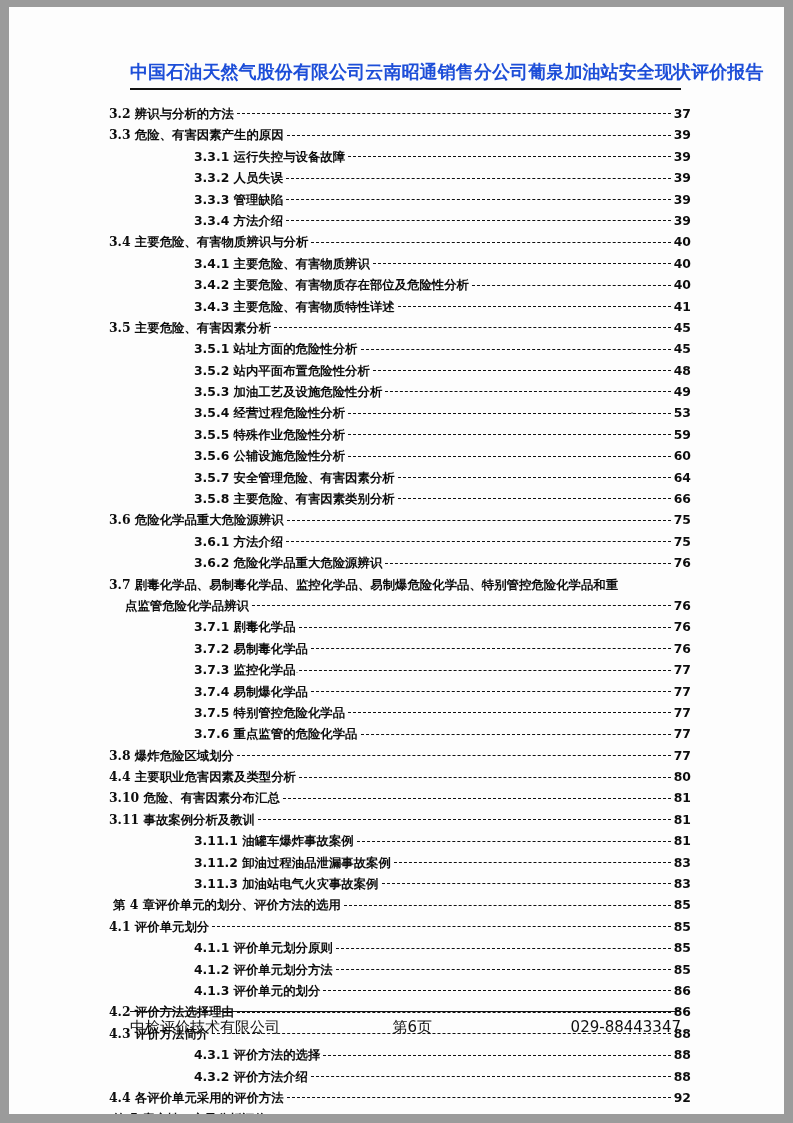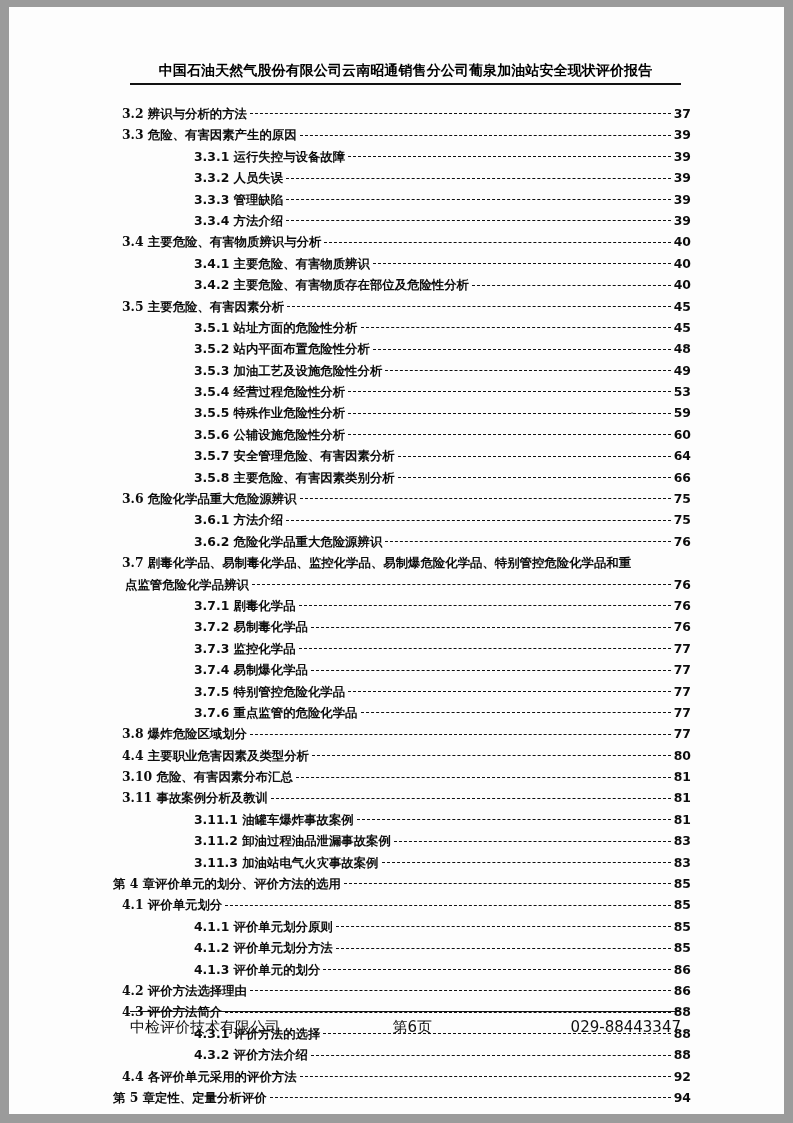--- a/index.html
+++ b/index.html
@@ -46,24 +46,24 @@
 
   
   .doc-header {
     position: absolute;
     left: 121px;
     top: 55px;
     width: 551px;
     text-align: center;
   }
   .doc-header-title {
-    font-family: Liberation Serif, serif;
-    font-size: 14px;
+    font-family: Liberation Mono, monospace;
+    font-size: 18px;
     font-weight: bold;
-    color: #000000;
+    color: #1d4ed8;
     letter-spacing: 0.1px;
     line-height: 1.25;
     white-space: nowrap;
   }
   .doc-header-rule {
     margin-top: 3px;
     height: 0;
     border-top: 2.6px solid #121212;
   }
 
@@ -110,21 +110,21 @@
     flex: 0 0 auto;
     min-width: 19px;
     text-align: right;
     font-weight: bold;
     font-size: 12.4px;
     padding-bottom: 3px;
   }
 
   
   .lvl-1 { padding-left: 104px; }   
-  .lvl-2 { padding-left: 76px; margin-left: 37px; }   
+  .lvl-2 { padding-left: 100px; }   
   .lvl-3 { padding-left: 185px; }   
   .lvl-cont { padding-left: 116px; }
 
   
   .serif-ish .label { font-family: "DejaVu Serif", "Liberation Serif", serif; }
 
   
   .doc-footer {
     position: absolute;
     left: 121px;
@@ -204,20 +204,25 @@
         </div>
         <div class="toc-row lvl-3">
           <span class="label">3.4.1 主要危险、有害物质辨识</span>
           <span class="leader"></span>
           <span class="page">40</span>
         </div>
         <div class="toc-row lvl-3">
           <span class="label">3.4.2 主要危险、有害物质存在部位及危险性分析</span>
           <span class="leader"></span>
           <span class="page">40</span>
+        </div>
+        <div class="toc-row lvl-3">
+          <span class="label">3.4.3 主要危险、有害物质特性详述</span>
+          <span class="leader"></span>
+          <span class="page">41</span>
         </div>
         <div class="toc-row lvl-2 serif-ish">
           <span class="label">3.5 主要危险、有害因素分析</span>
           <span class="leader"></span>
           <span class="page">45</span>
         </div>
         <div class="toc-row lvl-3">
           <span class="label">3.5.1 站址方面的危险性分析</span>
           <span class="leader"></span>
           <span class="page">45</span>

